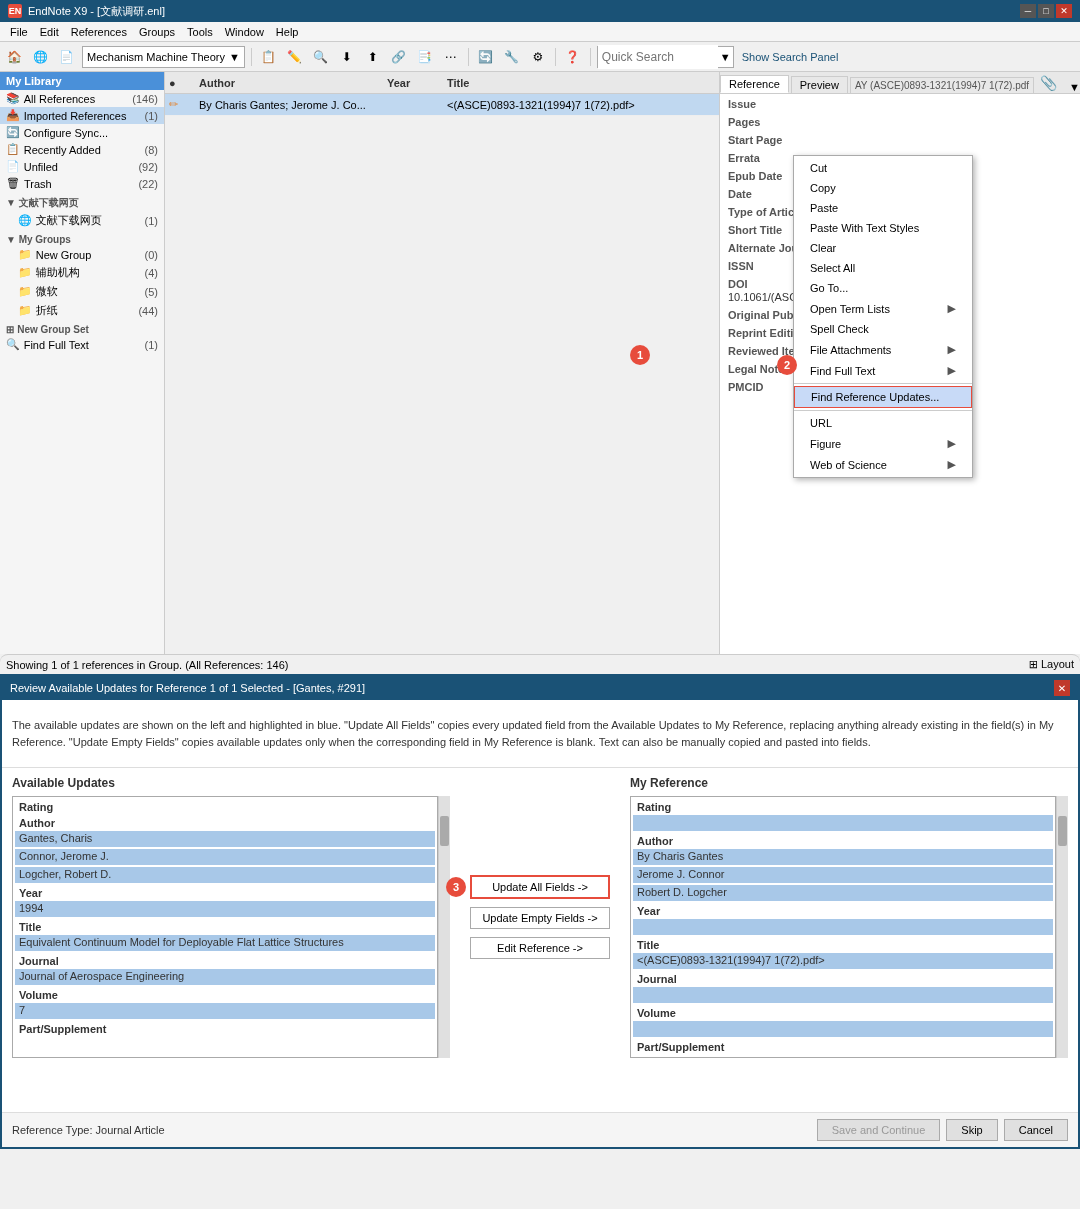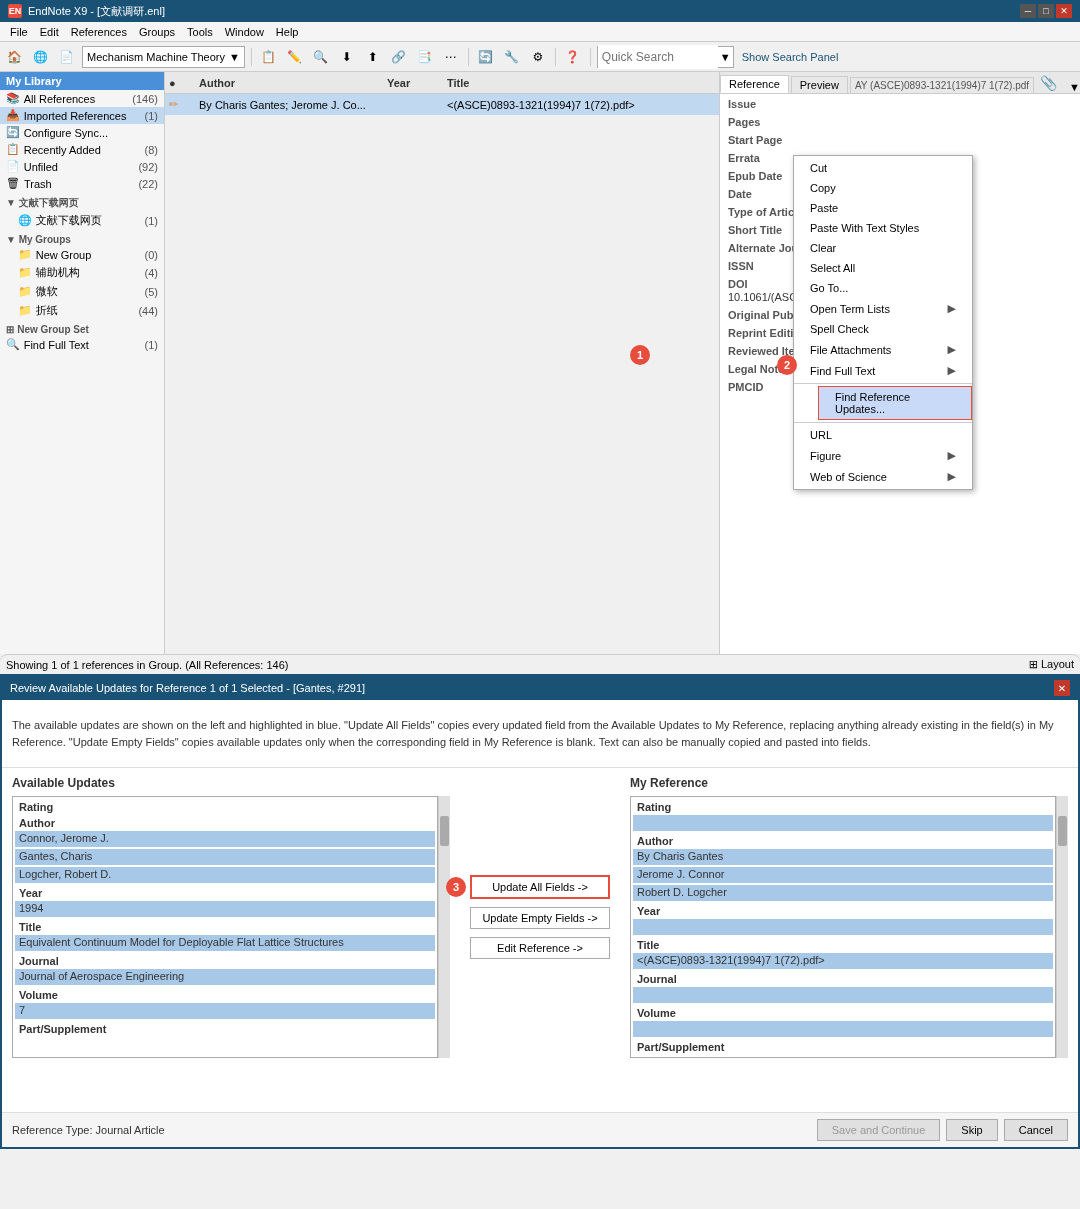--- a/index.html
+++ b/index.html
@@ -56,21 +56,21 @@
     .ref-tab.active { background: white; border-bottom: 1px solid white; }
     .ref-tab-pdf { font-size: 10px; color: #555; padding: 2px 4px; }
     .ref-panel-content { flex: 1; overflow-y: auto; padding: 4px 8px; background: white; }
     .ref-field { margin-bottom: 6px; }
     .ref-field-label { font-size: 11px; color: #555; font-weight: bold; margin-bottom: 1px; }
     .ref-field-value { font-size: 11px; color: #333; }
 
     
     .context-menu { position: absolute; background: white; border: 1px solid #aaa; box-shadow: 2px 2px 6px rgba(0,0,0,0.3); z-index: 100; min-width: 180px; padding: 2px 0; }
     .context-menu-item { padding: 4px 16px; font-size: 11px; cursor: pointer; display: flex; align-items: center; justify-content: space-between; }
-    .context-menu-item.highlighted { background: #c8daf7; border: 1px solid #e74c3c; margin-left: 24px; }
+    .context-menu-item.highlighted { background: #c8daf7; border: 1px solid #e74c3c; }
     .context-menu-sep { height: 1px; background: #ccc; margin: 2px 0; }
     .context-menu-arrow { color: #555; margin-left: 10px; }
 
     
     .status-bar { background: #f0f0f0; border-top: 1px solid #ccc; padding: 2px 6px; font-size: 11px; display: flex; align-items: center; justify-content: space-between; height: 20px; border-radius: 8px; }
 
     
     .dialog { background: white; border: 2px solid #1a5276; margin-top: 0; }
     .dialog-title-bar { background: #1a5276; color: white; padding: 4px 8px; display: flex; align-items: center; justify-content: space-between; height: 24px; }
     .dialog-close-btn { background: #c0392b; border: none; color: white; width: 16px; height: 16px; cursor: pointer; font-size: 10px; display: flex; align-items: center; justify-content: center; }
@@ -346,22 +346,22 @@
   <div class="dialog-description">The available updates are shown on the left and highlighted in blue. "Update All Fields" copies every updated field from the Available Updates to My Reference, replacing anything already existing in the field(s) in My Reference. "Update Empty Fields" copies available updates only when the corresponding field in My Reference is blank. Text can also be manually copied and pasted into fields.</div>
   <div class="dialog-body">
 
     <div class="dialog-left">
       <div class="dialog-section-title">Available Updates</div>
       <div style="display:flex; flex:1;">
         <div class="dialog-list">
           <div class="dialog-list-inner">
             <div class="dl-label">Rating</div>
             <div class="dl-label">Author</div>
+            <div class="dl-value">Gantes, Charis</div>
             <div class="dl-value">Connor, Jerome J.</div>
-            <div class="dl-value">Gantes, Charis</div>
             <div class="dl-value">Logcher, Robert D.</div>
             <div class="dl-label">Year</div>
             <div class="dl-value">1994</div>
             <div class="dl-label">Title</div>
             <div class="dl-value">Equivalent Continuum Model for Deployable Flat Lattice Structures</div>
             <div class="dl-label">Journal</div>
             <div class="dl-value">Journal of Aerospace Engineering</div>
             <div class="dl-label">Volume</div>
             <div class="dl-value">7</div>
             <div class="dl-label">Part/Supplement</div>

